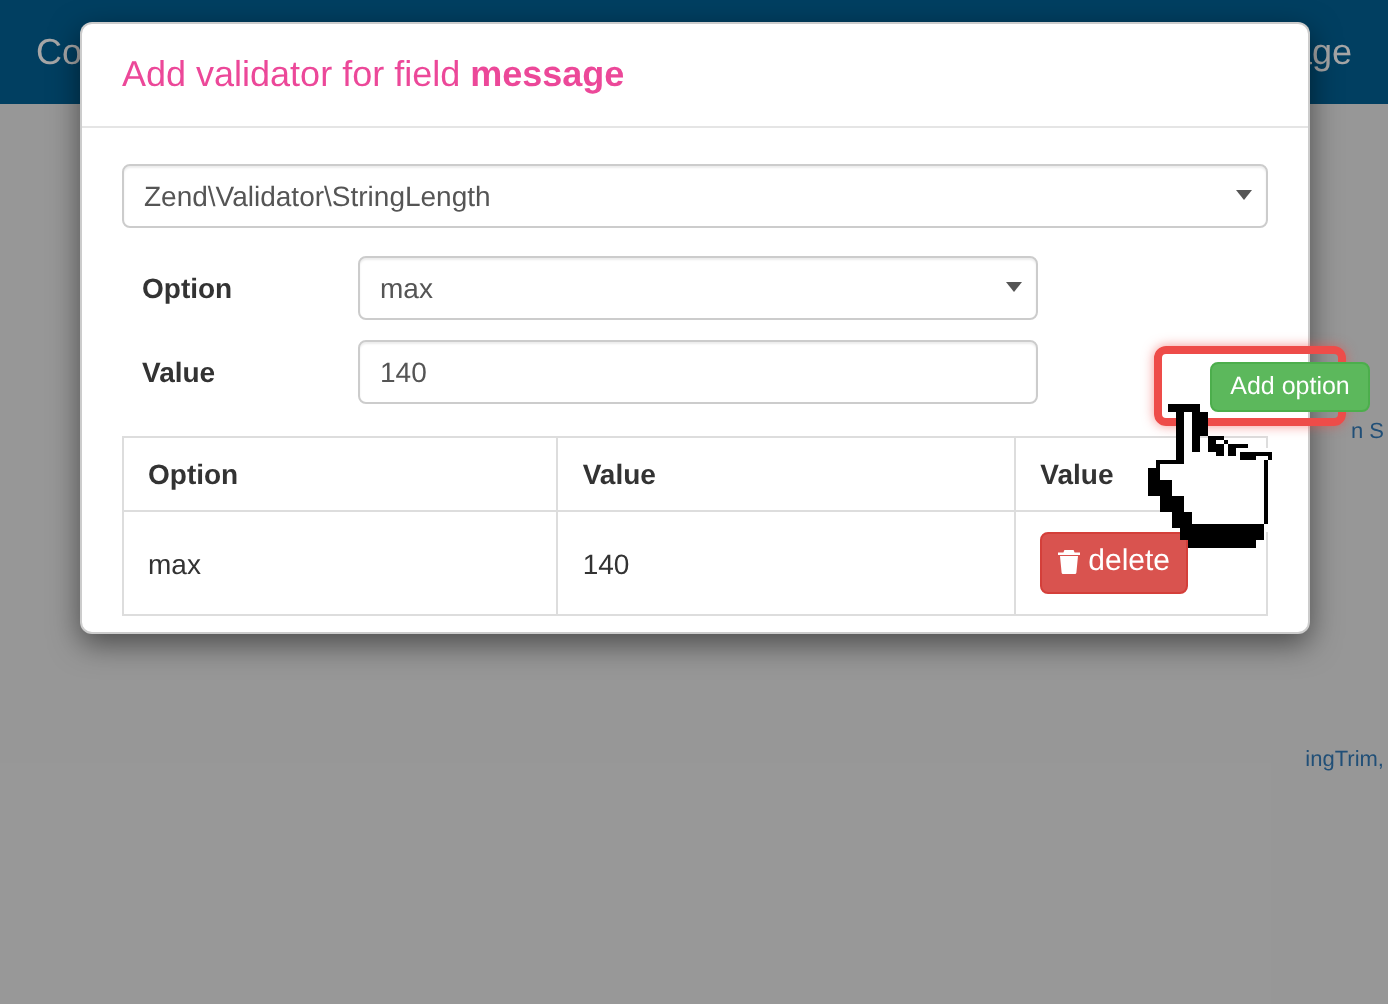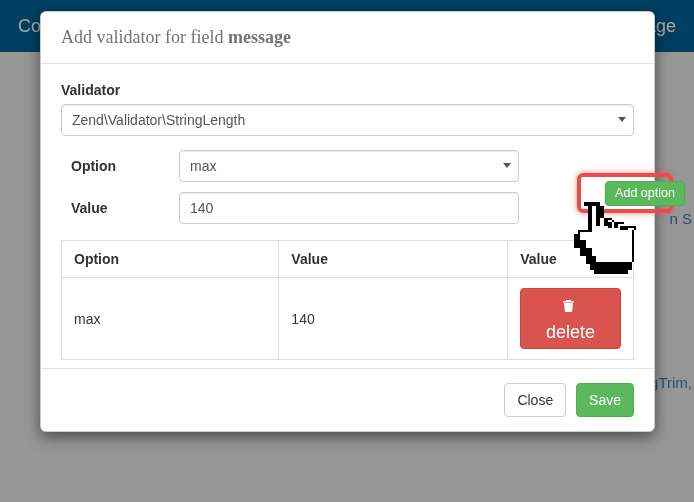--- a/index.html
+++ b/index.html
@@ -1,26 +1,26 @@
 <!DOCTYPE html>
 <html><head>
 <meta charset="utf-8">
 <style>
   * { box-sizing: border-box; margin: 0; padding: 0; }
   html, body { width: 694px; height: 502px; overflow: hidden; font-family: "Helvetica Neue", Helvetica, Arial, sans-serif; font-size: 14px; color: #333; }
   .page-bg { position: absolute; inset: 0; background: #e9e9e9; }
   .topbar { position: absolute; left: 0; right: 0; top: 0; height: 52px; background: #036196; color: #fff; display: flex; align-items: center; padding: 0 18px; justify-content: space-between; }
   .topbar span { font-size: 18px; }
-  .bg-links { position: absolute; right: 2px; color: #337ab7; font-size: 15px; }
+  .bg-links { position: absolute; right: 2px; color: #337ab7; font-size: 11px; }
   .bg-link1 { top: 210px; }
   .bg-link2 { top: 374px; }
   .backdrop { position: absolute; inset: 0; background: rgba(0,0,0,0.35); }
   .modal { position: absolute; left: 40px; top: 11px; width: 615px; background: #fff; border-radius: 6px; box-shadow: 0 5px 15px rgba(0,0,0,.5); border: 1px solid rgba(0,0,0,.2); }
   .modal-header { padding: 15px 20px; border-bottom: 1px solid #e5e5e5; }
-  .modal-header h4 { font-size: 18px; font-weight: 500; color: #737373; font-family: Liberation Serif, serif; }
+  .modal-header h4 { font-size: 18px; font-weight: 500; color: #ec4899; }
   .modal-header h4 strong { font-weight: 700; }
   .modal-body { padding: 18px 20px 8px; }
   .label { font-weight: 700; margin-bottom: 6px; display: block; }
   .form-control, select.form-control {
     width: 100%; height: 32px; padding: 4px 10px; font-size: 14px; color: #555;
     background: #fff; border: 1px solid #ccc; border-radius: 4px;
     box-shadow: inset 0 1px 1px rgba(0,0,0,.075);
   }
   select.form-control { appearance: none; -webkit-appearance: none; background-image: none; padding-right: 22px; }
   .select-wrap { position: relative; }
@@ -29,21 +29,21 @@
     border-left: 4px solid transparent; border-right: 4px solid transparent; border-top: 5px solid #555; pointer-events:none;
   }
   .opt-block { margin-top: 14px; padding: 0 10px; }
   .opt-row { display: flex; align-items: center; margin-bottom: 10px; }
   .opt-row .col-label { width: 108px; font-weight: 700; }
   .opt-row .col-field { flex: 1; }
   .btn { display: inline-block; padding: 6px 12px; font-size: 14px; line-height: 1.42857143; border-radius: 4px; border: 1px solid transparent; cursor: pointer; text-align: center; user-select: none; }
   .btn-success { background: #5cb85c; border-color: #4cae4c; color: #fff; }
   .btn-default { background: #fff; border-color: #ccc; color: #333; }
   .btn-danger  { background: #d9534f; border-color: #d43f3a; color: #fff; }
-  .btn-sm { padding: 3px 20px; font-size: 18px; }
+  .btn-sm { padding: 3px 8px; font-size: 15px; }
   .highlight-ring { position: absolute; border: 4px solid #ee4c49; border-radius: 6px; box-shadow: 0 0 6px rgba(238,76,73,.6); pointer-events:none; }
   .table { width: 100%; border-collapse: collapse; margin-top: 16px; }
   .table th, .table td { border: 1px solid #ddd; padding: 10px 12px; text-align: left; font-size: 14px; }
   .table th { font-weight: 700; background: #fff; }
   .modal-footer { padding: 14px 20px; border-top: 1px solid #e5e5e5; text-align: right; }
   .modal-footer .btn { margin-left: 6px; }
   
   .cursor { position: absolute; left: 560px; top: 198px; width: 84px; height: 90px; pointer-events: none; }
   .cursor svg { width: 100%; height: 100%; }
   
@@ -63,21 +63,20 @@
 
 <div class="backdrop"></div>
 
 <div class="modal">
   <div class="modal-header">
     <h4>
       <span>Add validator for field </span><strong>message</strong>
     </h4>
   </div>
   <div class="modal-body">
-    <label class="label">Validator</label>
     <div class="select-wrap">
       <select class="form-control">
         <option>Zend\Validator\StringLength</option>
       </select>
     </div>
 
     <div class="opt-block" style="position:relative;">
       <div class="opt-row">
         <div class="col-label">Option</div>
         <div class="col-field select-wrap" style="max-width:340px;">
@@ -112,24 +111,20 @@
                 <svg width="11" height="12" viewBox="0 0 11 12">
                     <path fill="#fff" d="M1 3h9l-.8 8.2c-.05.45-.43.8-.88.8H2.68c-.45 0-.83-.35-.88-.8L1 3zm2.2-3h4.6l.5 1.2H11v1.3H0V1.2h2.7L3.2 0z"></path>
                   </svg>
               </span><span>delete</span>
             </button>
           </td>
         </tr>
       </tbody>
     </table>
   </div>
-  <div class="modal-footer">
-    <button class="btn btn-default">Close</button>
-    <button class="btn btn-success">Save</button>
-  </div>
 </div>
 
 <div class="highlight-ring" style="left:577px; top:173px; width:96px; height:40px;"></div>
 <button class="btn btn-success btn-sm" style="position:absolute; left:585px; top:181px; width:80px; height:25px; font-size:12.5px; padding:3px 6px;margin-left:20px;">Add option</button>
 
 <div class="cursor">
   <svg viewBox="0 0 84 90" shape-rendering="crispEdges">
 
     <path fill="#ffffff" d="M30 6h8v22h6v-6h8v6h6v-4h8v4h6v-2h8v42H36v-6h-6v-8h-6v-8h-6v-10h12z"></path>
 

